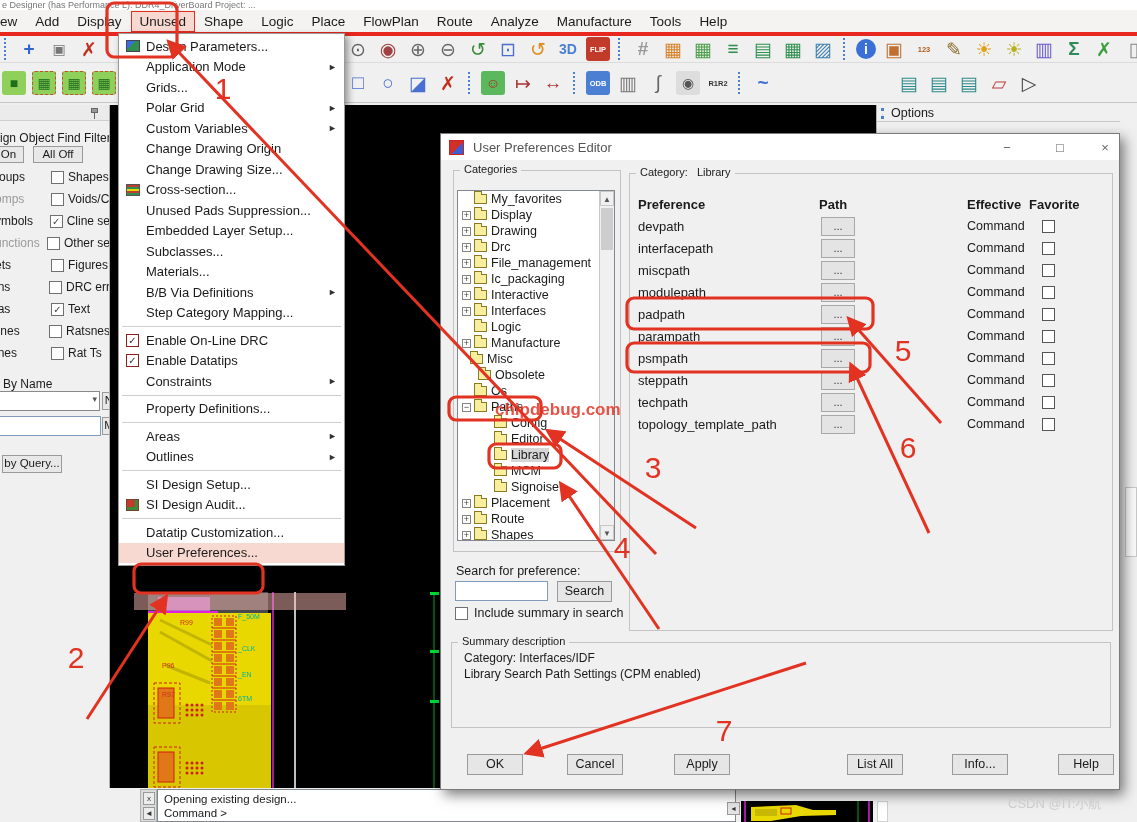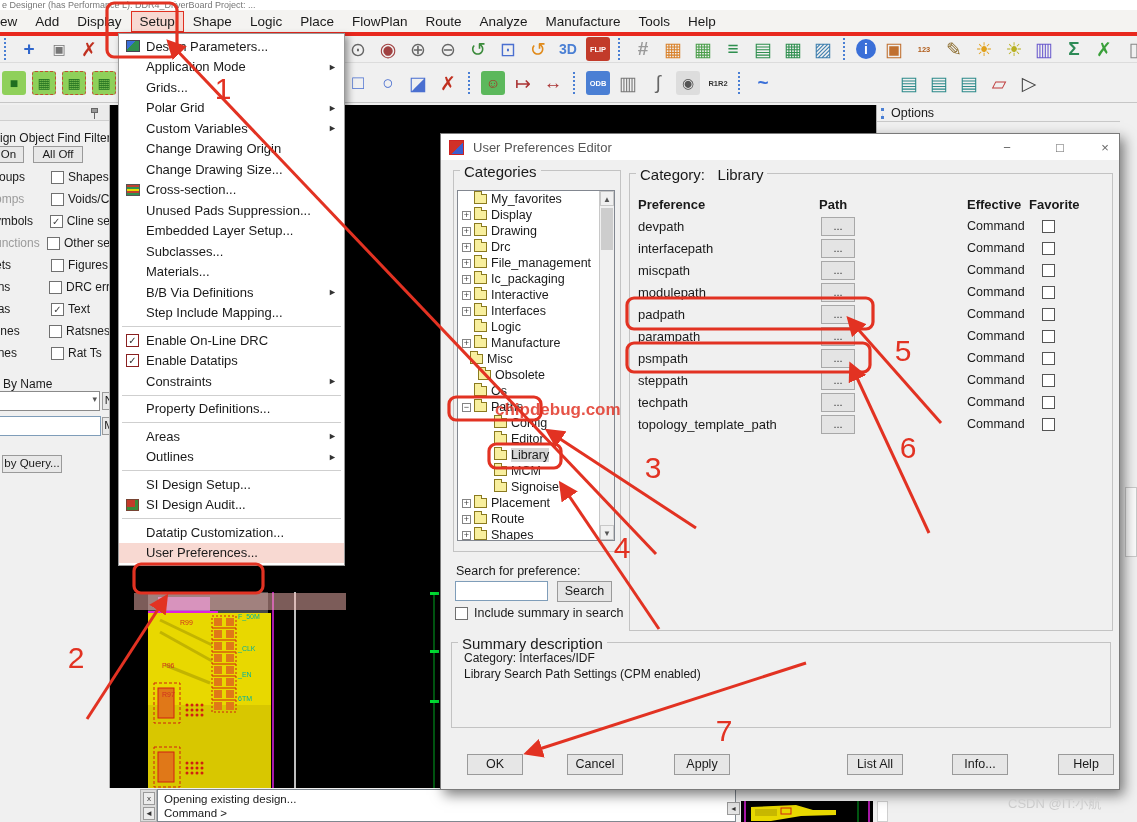--- a/index.html
+++ b/index.html
@@ -81,21 +81,21 @@
     border:1px solid #7a7a7a; box-shadow:4px 5px 12px rgba(0,0,0,.5); z-index:6; font-size:13px; }
   .dlg-title { position:absolute; left:0; top:0; width:678px; height:26px; background:#fff;
     display:flex; align-items:center; }
   .dlg-ico { width:15px; height:15px; margin-left:8px; border:1px solid #c22;
     background:linear-gradient(135deg,#d03028 55%,#3a5fd0 55%); }
   .dlg-text { margin-left:9px; font-size:13px; color:#555; }
   .wbtn { position:absolute; top:0; width:36px; height:26px; display:flex; align-items:center;
     justify-content:center; color:#666; font-size:13px; }
   .gbox { position:absolute; border:1px solid #c3c3c3; }
   .gbox-label { position:absolute; top:-8px; left:6px; background:#f0f0f0; padding:0 4px;
-    font-size:15px; white-space:nowrap;text-align:center; }
+    font-size:11px; white-space:nowrap;text-align:center; }
   #treebox { position:absolute; left:16px; top:56px; width:158px; height:351px; background:#fff;
     border:1px solid #828790; overflow:hidden; }
   .trow { height:16px; display:flex; align-items:center; font-size:12.5px; white-space:nowrap; }
   .texp { width:9px; height:9px; border:1px solid #848484; background:#fff; font-size:9px;
     line-height:7px; text-align:center; color:#444; margin-right:3px; flex:0 0 auto; }
   .tsp { width:12px; flex:0 0 auto; }
   .fold { width:13px; height:10px; background:#f8ef9e; border:1px solid #8a7a20; position:relative;
     margin-right:4px; flex:0 0 auto; }
   .fold:before { content:""; position:absolute; left:-1px; top:-4px; width:6px; height:3px;
     background:#f8ef9e; border:1px solid #8a7a20; border-bottom:none; }
@@ -134,21 +134,21 @@
 <body>
 
 <div id="screen">
 
   <div id="titlebar" class="abs">e Designer (has Performance L): DDR4_DriverBoard Project: ...</div>
 
   <div id="menubar" class="abs">
       <span class="mb-item">ew</span>
       <span class="mb-item">Add</span>
       <span class="mb-item">Display</span>
-      <span class="mb-item active">Setup</span>
+      <span class="mb-item active">Unused</span>
       <span class="mb-item">Shape</span>
       <span class="mb-item">Logic</span>
       <span class="mb-item">Place</span>
       <span class="mb-item">FlowPlan</span>
       <span class="mb-item">Route</span>
       <span class="mb-item">Analyze</span>
       <span class="mb-item">Manufacture</span>
       <span class="mb-item">Tools</span>
       <span class="mb-item">Help</span>
     </div>
@@ -448,21 +448,21 @@
         <span class="lbl">Materials...</span>
         <span class="sub"></span>
       </div>
       <div class="mi">
         <span class="gut"></span>
         <span class="lbl">B/B Via Definitions</span>
         <span class="sub">►</span>
       </div>
       <div class="mi">
         <span class="gut"></span>
-        <span class="lbl">Step Include Mapping...</span>
+        <span class="lbl">Step Category Mapping...</span>
         <span class="sub"></span>
       </div>
       <div class="msep"></div>
       <div class="mi">
         <span class="gut">
           <span class="mchk">✓</span>
         </span>
         <span class="lbl">Enable On-Line DRC</span>
         <span class="sub"></span>
       </div>

